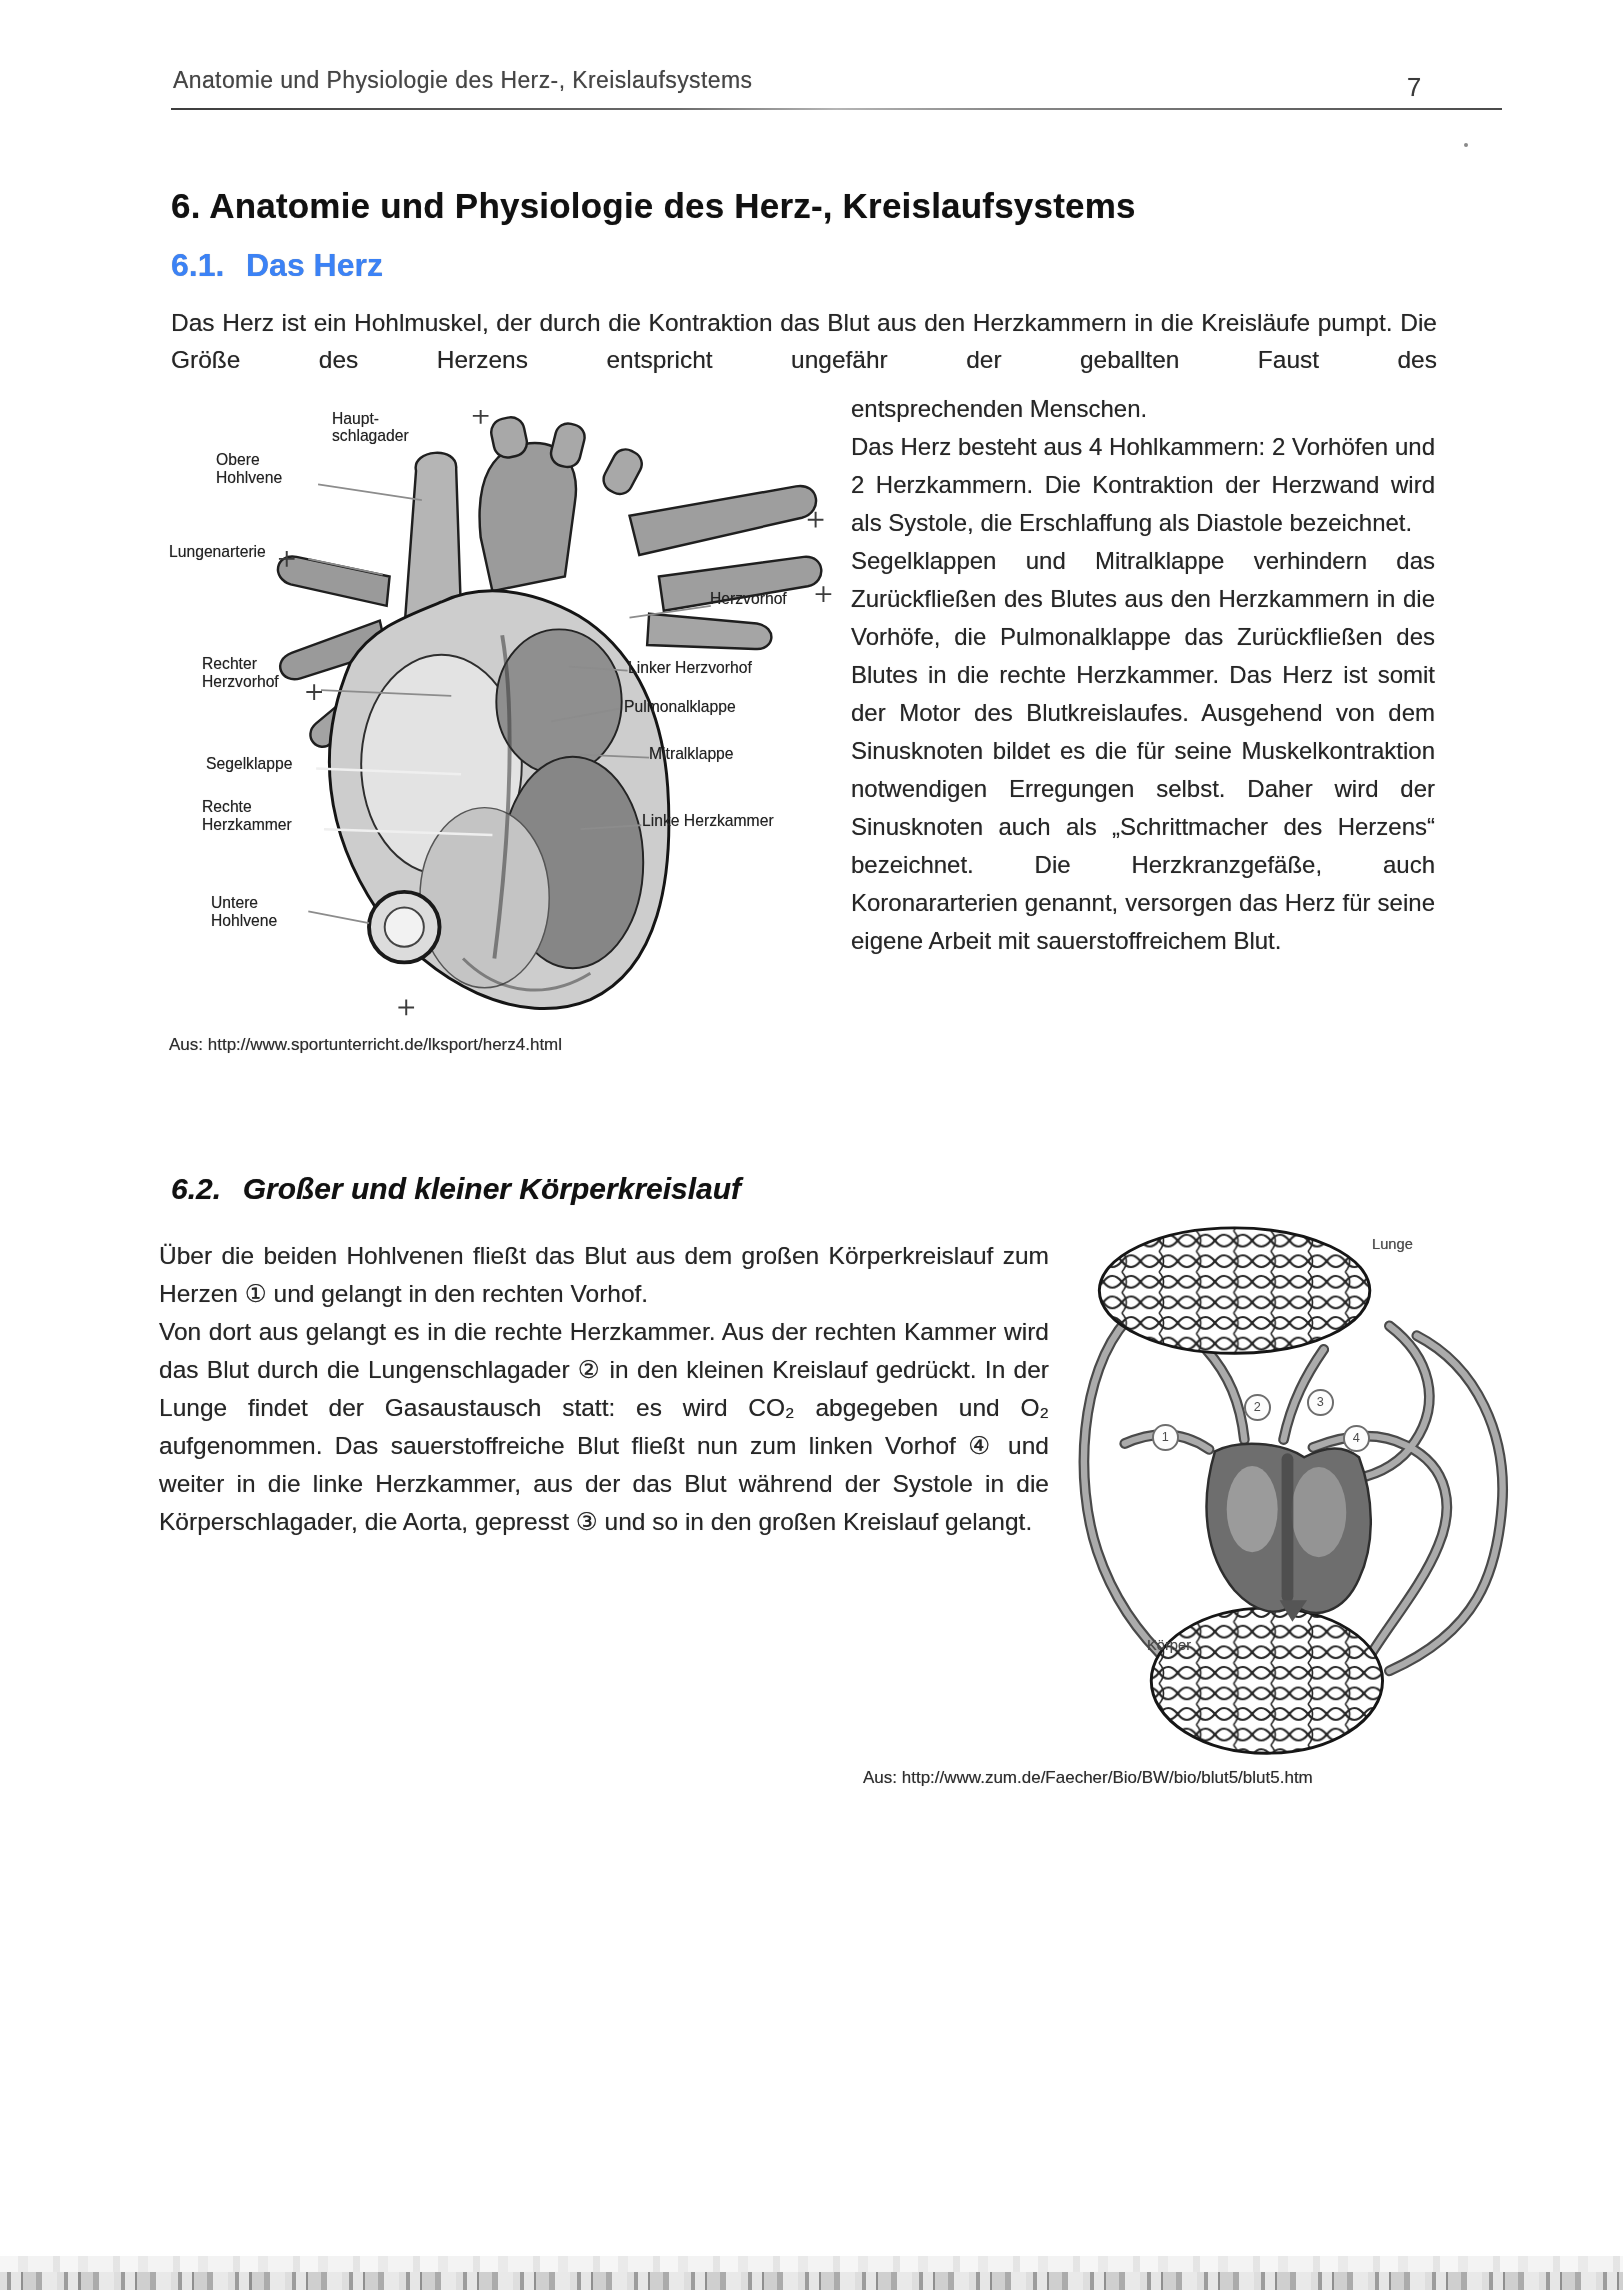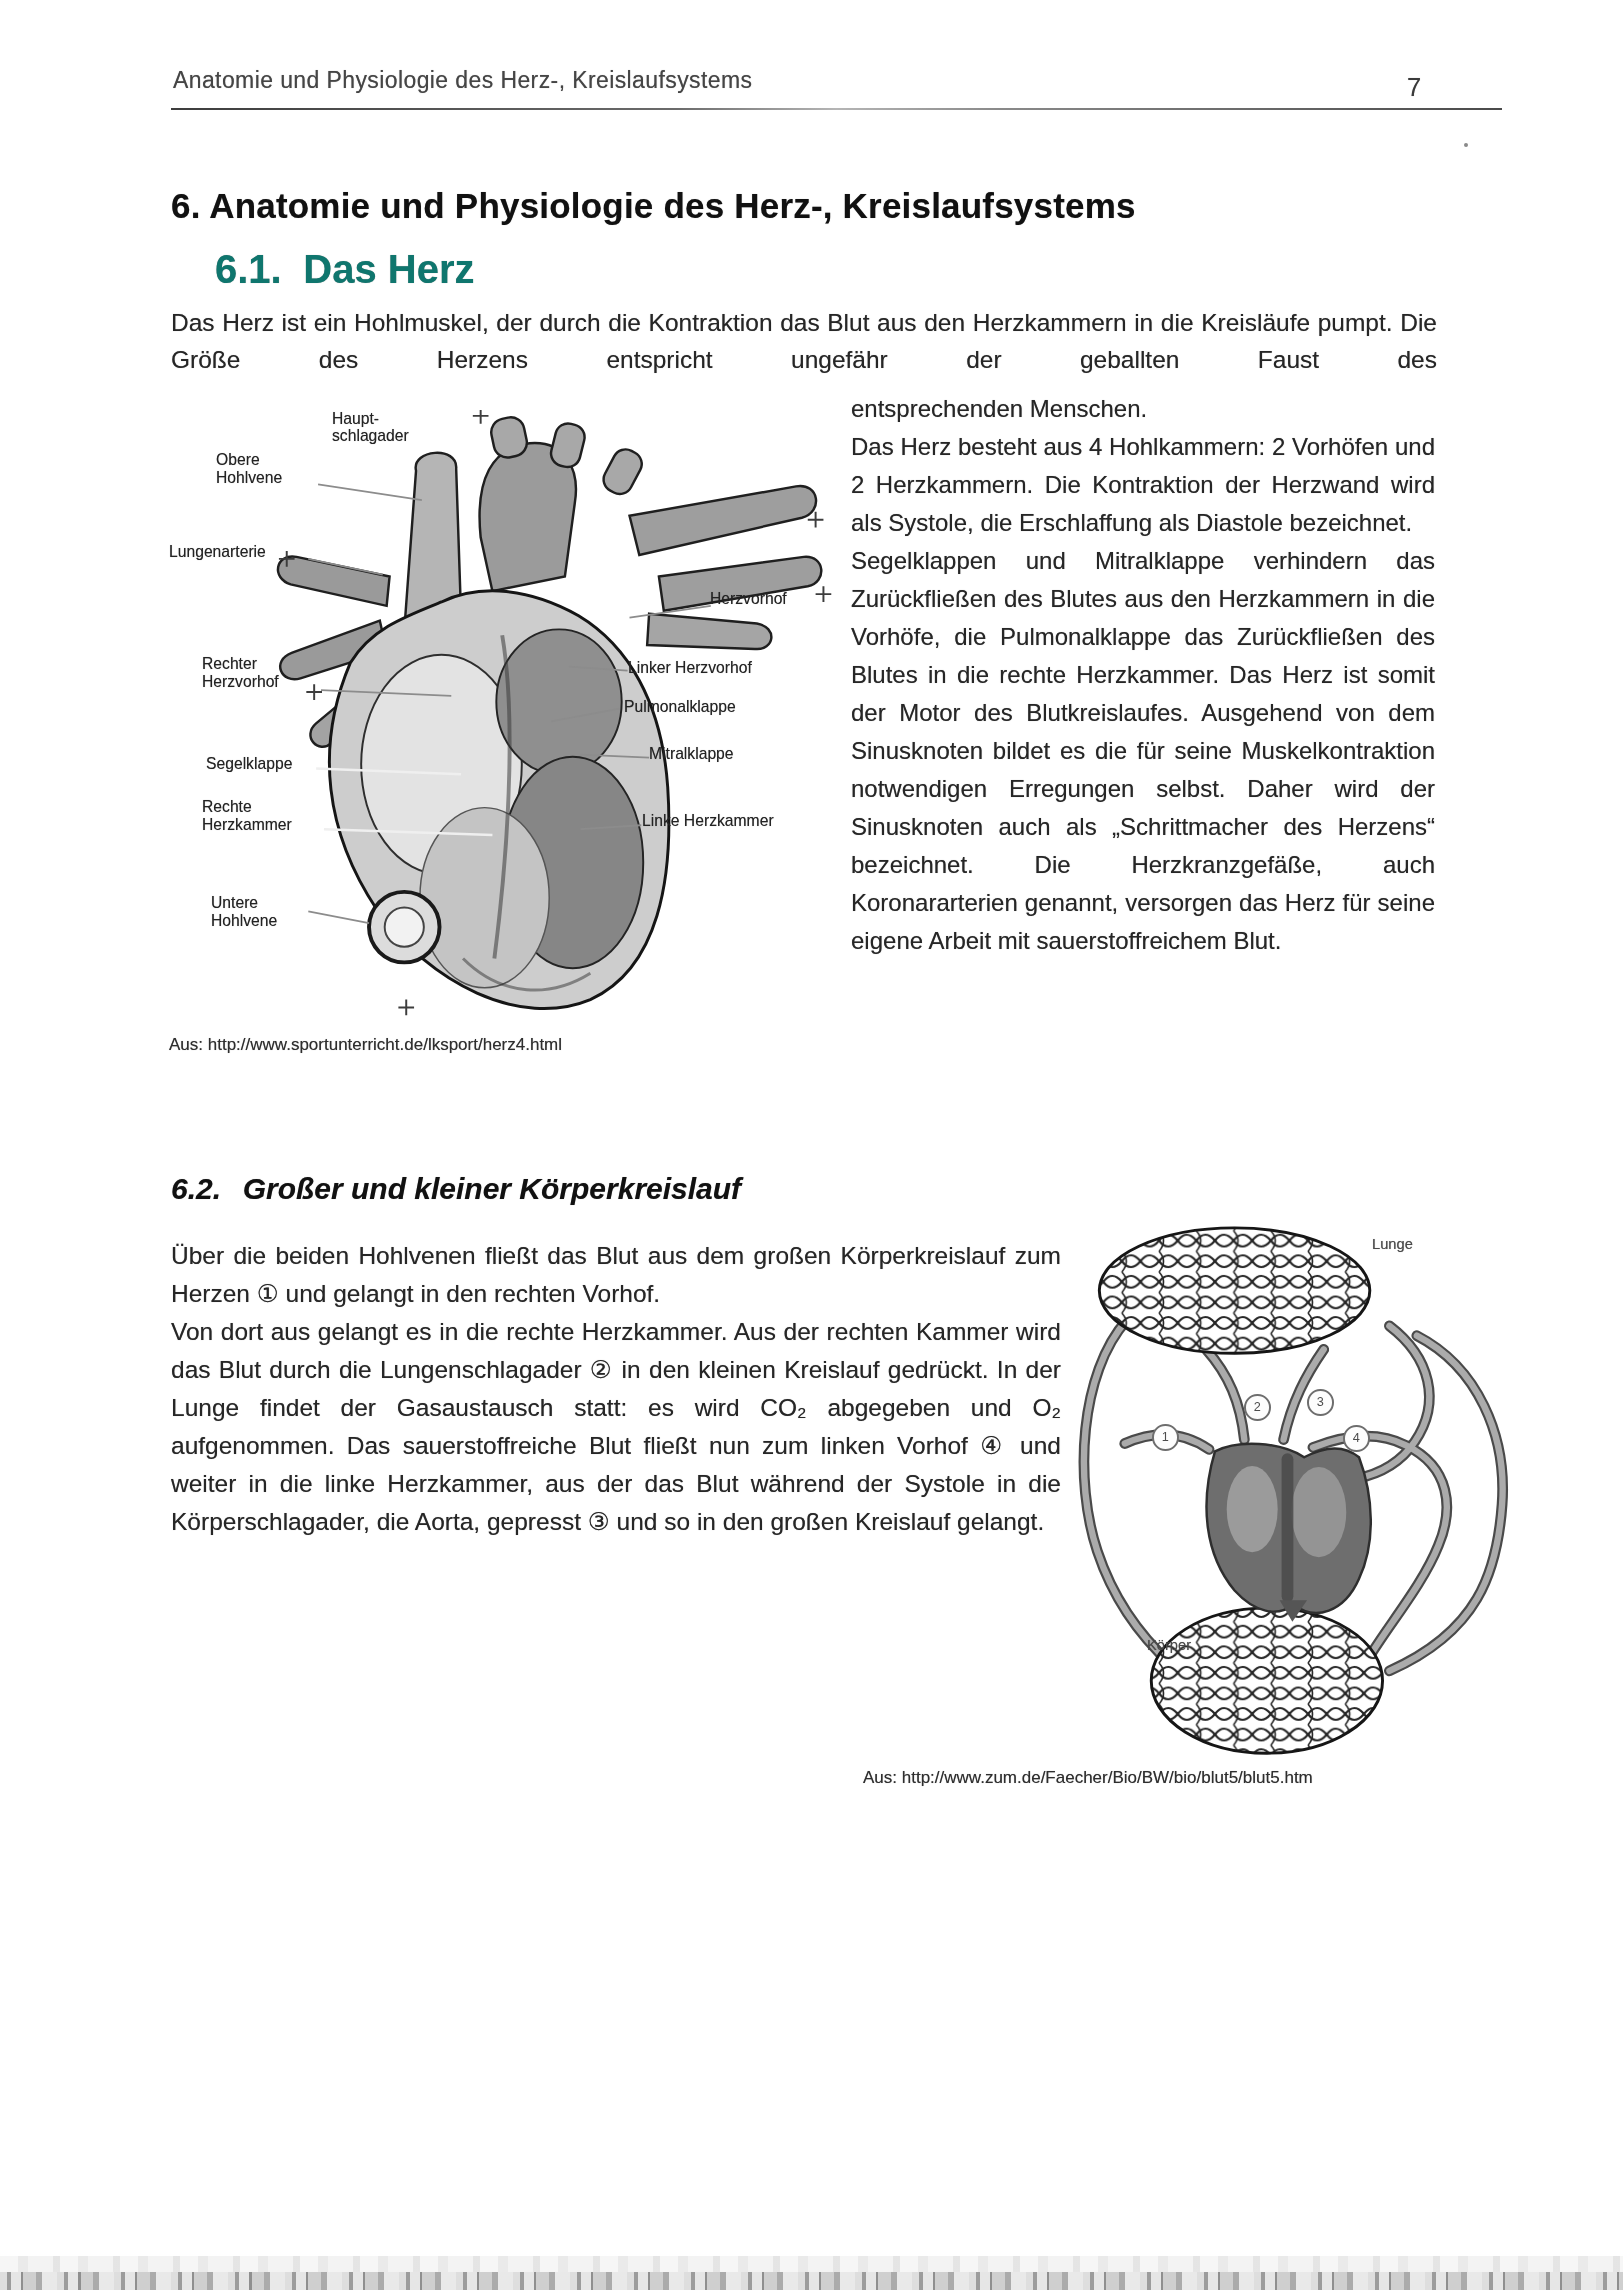--- a/index.html
+++ b/index.html
@@ -11,29 +11,29 @@
   .abs{position:absolute;}
   .scan{text-shadow:0 0 0.7px rgba(50,50,50,.55);}
   
   .hdr-title{left:173px;top:67px;font-size:23px;color:#454545;letter-spacing:0.4px;}
   .hdr-page{left:1407px;top:73px;font-size:25.5px;color:#3a3a3a;}
   .hdr-rule{left:171px;top:108px;width:1331px;height:2px;
     background:linear-gradient(90deg,#3d3d3d 0%,#6b6b6b 38%,#b5b5b5 50%,#8a8a8a 62%,#4a4a4a 100%);}
   .hdr-dot{left:1464px;top:143px;width:3.9px;height:3.9px;border-radius:50%;background:#8a8a8a;}
   
   .h-main{left:171px;top:186px;font-size:35px;font-weight:bold;color:#111;letter-spacing:0.2px;}
-  .h-sub1{left:171px;top:247px;font-size:40px;font-weight:bold;color:#0f766e;margin-left:44px;}
+  .h-sub1{left:171px;top:247px;font-size:32px;font-weight:bold;color:#3b82f6;}
   .h-sub2{left:171px;top:1172px;font-size:30px;font-weight:bold;color:#111;font-style:italic;}
   .h-num{margin-right:21.6px;}
   
   .intro{left:171px;top:304px;width:1266px;font-size:24.5px;line-height:37px;
     text-align:justify;text-align-last:justify;color:#262626;}
   .col1{left:851px;top:390px;width:584px;}
   .col1 p{margin:0;font-size:24px;line-height:38px;text-align:justify;color:#262626;}
-  .col2{left:171px;top:1237px;width:890px;}
+  .col2{left:159px;top:1237px;width:890px;}
   .col2 p{margin:0;font-size:24.5px;line-height:38px;text-align:justify;color:#262626;}
   
   .fig1{left:169px;top:400px;width:691px;height:686px;}
   .flabel{position:absolute;font-size:15.7px;line-height:17.6px;color:#232323;white-space:pre-line;}
   .fsource{position:absolute;left:0;top:635px;font-size:17px;color:#2e2e2e;}
   
   .fig2{left:1066px;top:1210px;width:490px;height:564px;text-align:center;}
   .f2label{position:absolute;font-size:14.7px;color:#4a4a4a;}
   .marker{position:absolute;width:22.5px;height:22.5px;border:2px solid #6e6e6e;border-radius:50%;
     background:#fdfdfd;font-size:12.7px;color:#4d4d4d;display:flex;align-items:center;justify-content:center;}

